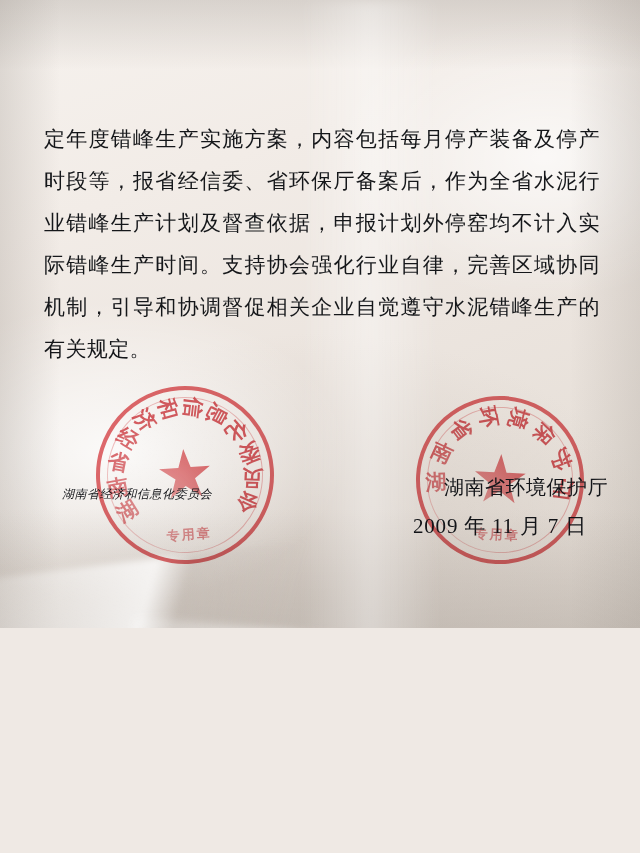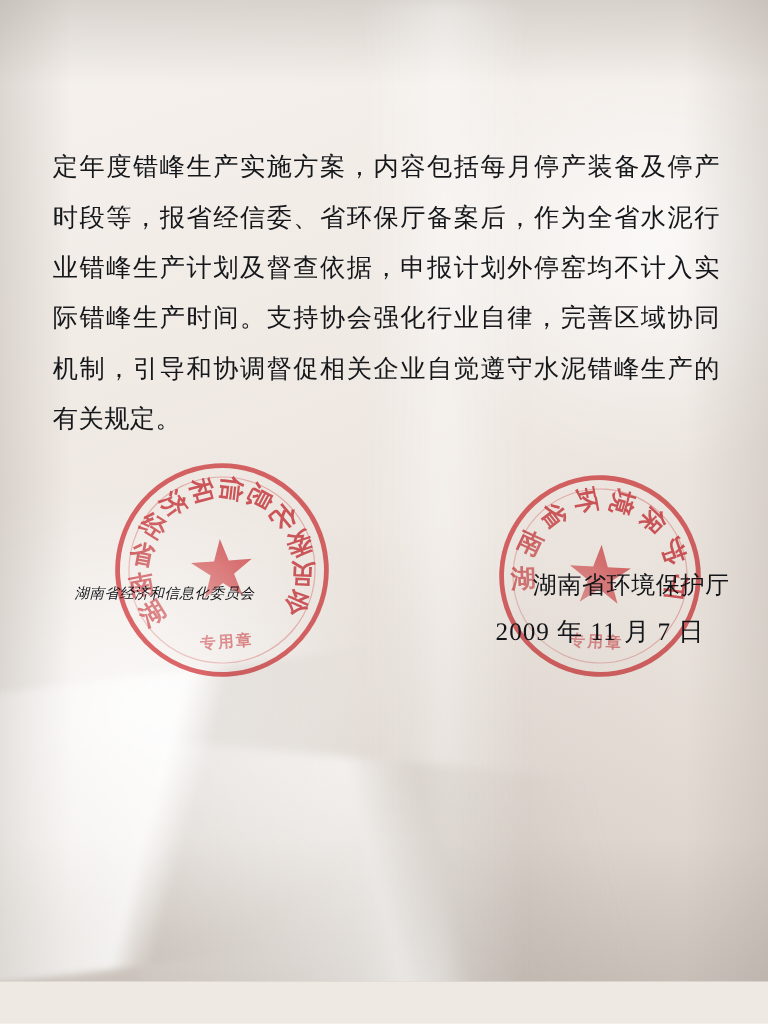--- a/index.html
+++ b/index.html
@@ -10,21 +10,21 @@
     width: 640px;
     height: 853px;
     overflow: hidden;
     font-family: "Liberation Serif", serif;
     background: #efe9e4;
   }
 
   .page {
     position: relative;
     width: 640px;
-    height: 818px;
+    height: 628px;
     overflow: hidden;
     background:
       radial-gradient(ellipse 60% 40% at 18% 72%, rgba(255,255,255,0.85) 0%, rgba(255,255,255,0.0) 60%),
       radial-gradient(ellipse 50% 35% at 85% 25%, rgba(255,255,255,0.7) 0%, rgba(255,255,255,0.0) 65%),
       radial-gradient(ellipse 80% 60% at 50% 95%, rgba(196,186,178,0.55) 0%, rgba(255,255,255,0.0) 70%),
       linear-gradient(160deg, #f6f2ee 0%, #f2ece7 28%, #ece5df 55%, #e7e0d9 78%, #ded6ce 100%);
   }
 
   
   .crease {

